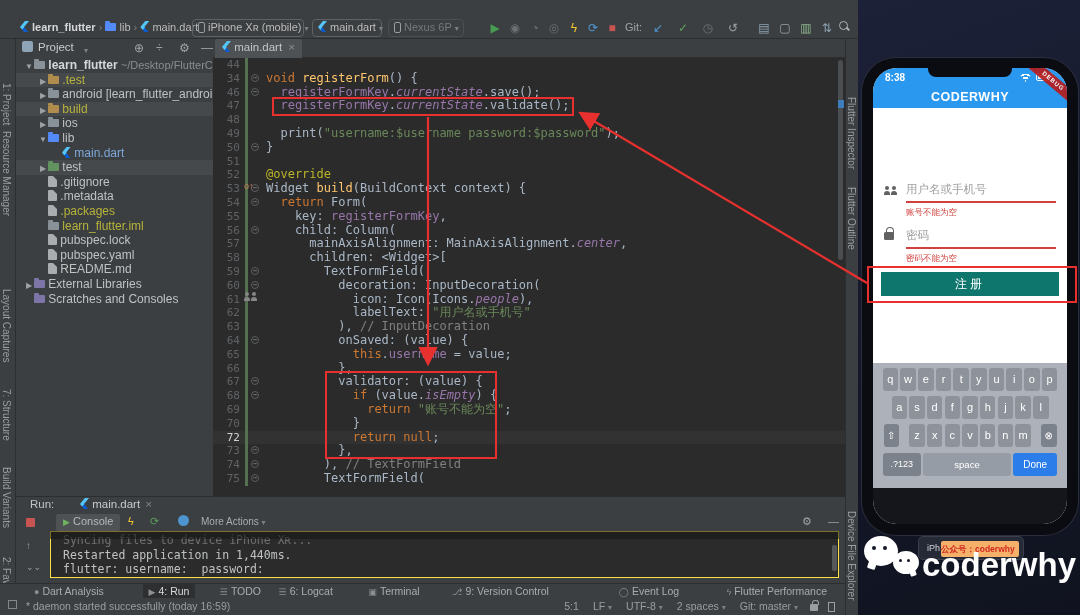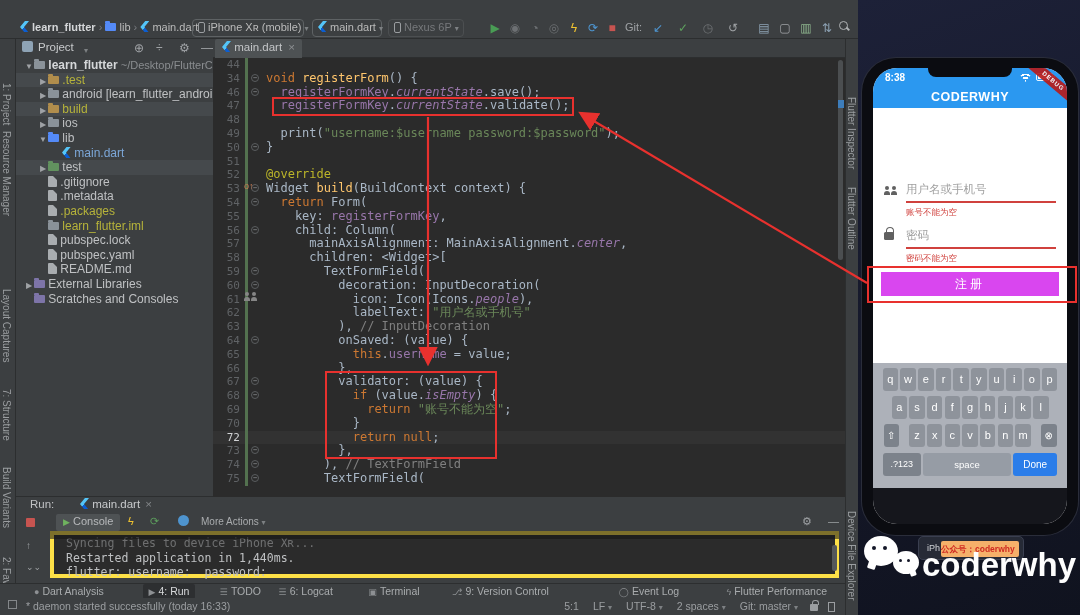--- a/index.html
+++ b/index.html
@@ -69,21 +69,21 @@
   #stripe-mark1 { left:838px; top:100px; width:6px; height:8px; background:#3d7dbb; }
 
   
   #run-head { left:16px; top:497px; width:829px; height:17px; background:#3c3f41; font-size:11.5px; color:#c0c2c4; }
   #run-tab { position:absolute; left:58px; top:0px; height:17px; padding:1px 6px; color:#c8cacc; }
   #run-tab .x { color:#84878a; margin-left:5px; }
   #run-toolrow { left:16px; top:514px; width:829px; height:17px; background:#3c3f41; font-size:11px; color:#b7b9bb; }
   .rt-tab { position:absolute; top:0; height:17px; padding:1px 7px; background:#4e5254; border-radius:2px; }
   .rt-ic { position:absolute; top:1px; font-size:11px; }
   #run-left { left:16px; top:514px; width:34px; height:69px; background:#3c3f41; }
-  #console { left:50px; top:531px; width:789px; height:47px; background:#2b2b2b; font-family:"DejaVu Sans Mono","Liberation Mono",monospace; font-size:11.5px; color:#bfc1c3; padding:1px 0 0 12px; border:4px solid #fde047; }
+  #console { left:50px; top:531px; width:789px; height:47px; background:#2b2b2b; font-family:"DejaVu Sans Mono","Liberation Mono",monospace; font-size:11.5px; color:#bfc1c3; padding:1px 0 0 12px; border:1px solid #fde047; }
   .con-line { height:14.5px; line-height:14.5px; white-space:pre; }
   .con-line.dim { opacity:.45; }
   #con-sb { left:832px; top:545px; width:5px; height:26px; background:#55585a; border-radius:2px; }
   #con-shade { left:50px; top:531px; width:789px; height:8px; background:rgba(20,20,20,.55); }
 
   
   #toolwin-bar { left:0; top:583px; width:845px; height:15px; background:#3c3f41; border-top:1px solid #2c2e2f; font-size:10.5px; color:#a9acae; }
   .twb { position:absolute; top:0px; height:15px; line-height:15px; padding:0 6px; white-space:nowrap; }
   .twb.active { background:#2d2f31; color:#d8dadc; border-radius:2px; }
   .twb .ic { font-size:9px; color:#8d9093; margin-right:3px; }
@@ -113,21 +113,21 @@
   .p-label { position:absolute; left:33px; color:#9e9e9e; font-size:11.5px; }
   .p-line { position:absolute; left:33px; width:150px; height:1.5px; background:#d0413d; }
   .p-err { position:absolute; left:33px; color:#d0413d; font-size:8.5px; }
   .lock-glyph { display:inline-block; position:relative; width:10px; height:8px; background:#616161; border-radius:1.5px; }
   .lock-glyph::before { content:""; position:absolute; left:2px; top:-5px; width:6px; height:5px; border:1.6px solid #616161; border-bottom:none; border-radius:4px 4px 0 0; }
   .people-glyph { display:inline-block; position:relative; width:14px; height:9px; }
   .people-glyph::before, .people-glyph::after { content:""; position:absolute; bottom:0; width:6px; height:4px; border-radius:3px 3px 0 0; background:#616161; }
   .people-glyph::before { left:0; } .people-glyph::after { left:7px; }
   .people-glyph i::before, .people-glyph i::after { content:""; position:absolute; top:0; width:4px; height:4px; border-radius:50%; background:#616161; }
   .people-glyph i::before { left:1px; } .people-glyph i::after { left:8px; }
-  #p-btn { position:absolute; left:8px; top:204px; width:178px; height:24px; background:#d946ef; color:#fff; font-size:12px; text-align:center; line-height:24px; letter-spacing:3px; }
+  #p-btn { position:absolute; left:8px; top:204px; width:178px; height:24px; background:#0f766e; color:#fff; font-size:12px; text-align:center; line-height:24px; letter-spacing:3px; }
   #p-keyboard { position:absolute; left:0; top:295px; width:194px; height:125px; background:#adb1b9; }
   .krow { position:absolute; left:0; width:194px; text-align:center; }
   .key { display:inline-block; width:15.5px; height:23px; margin:0 1.1px; background:#8e939b; border-radius:3px; color:#fff; font-size:11px; line-height:23px; text-align:center; vertical-align:top; }
   .key.sp { background:#7c828b; font-size:10px; }
   .key.wide { width:38px; font-size:9px; }
   .key.space { width:88px; background:#969ca5; font-size:9.5px; }
   .key.done { width:44px; background:#2b7de9; font-size:10px; }
   #p-chin { position:absolute; left:0; top:420px; width:194px; height:36px; background:#15161c; }
 
   
@@ -297,21 +297,21 @@
       <span class="twb active" style="left: 142.6px;"><span class="ic">▶</span>4: Run</span>
       <span class="twb" style="left: 213.8px;"><span class="ic">☰</span>TODO</span>
       <span class="twb" style="left: 272.6px;"><span class="ic">☰</span>6: Logcat</span>
       <span class="twb" style="left: 362.4px;"><span class="ic">▣</span>Terminal</span>
       <span class="twb" style="left: 446px;"><span class="ic">⎇</span>9: Version Control</span>
       <span class="twb" style="right: 12px;"><span class="ic">ϟ</span>Flutter Performance</span>
       <span class="twb" style="right: 159.8px;"><span class="ic">◯</span>Event Log</span>
     </div>
   <div class="abs" id="status-bar">
     <span class="abs" style="left:8px; top:2px; width:9px; height:9px; border:1px solid #84878a"></span>
-    <span class="abs" style="left:26px; top:2px">* daemon started successfully (today 16:33)</span>
+    <span class="abs" style="left:26px; top:2px">* daemon started successfully (today 16:59)</span>
     <span class="abs" style="right:10px; top:2px" id="status-right"><span class="st-item">5:1</span><span class="st-item">LF <span class="st-chev">▾</span></span><span class="st-item">UTF-8 <span class="st-chev">▾</span></span><span class="st-item">2 spaces <span class="st-chev">▾</span></span><span class="st-item">Git: master <span class="st-chev">▾</span></span><span class="lock-ic"></span><span class="ind-ic"></span></span>
   </div>
 
   <div class="abs" id="backdrop"></div>
   <div class="abs" id="phone-frame"></div>
   <div class="abs" id="phone-screen">
     <div id="p-appbar">
       <span id="p-time">8:38</span>
       <span class="wifi" style="left:146px; top:5px"></span>
       <span class="batt" style="left:163px; top:5px"></span>

